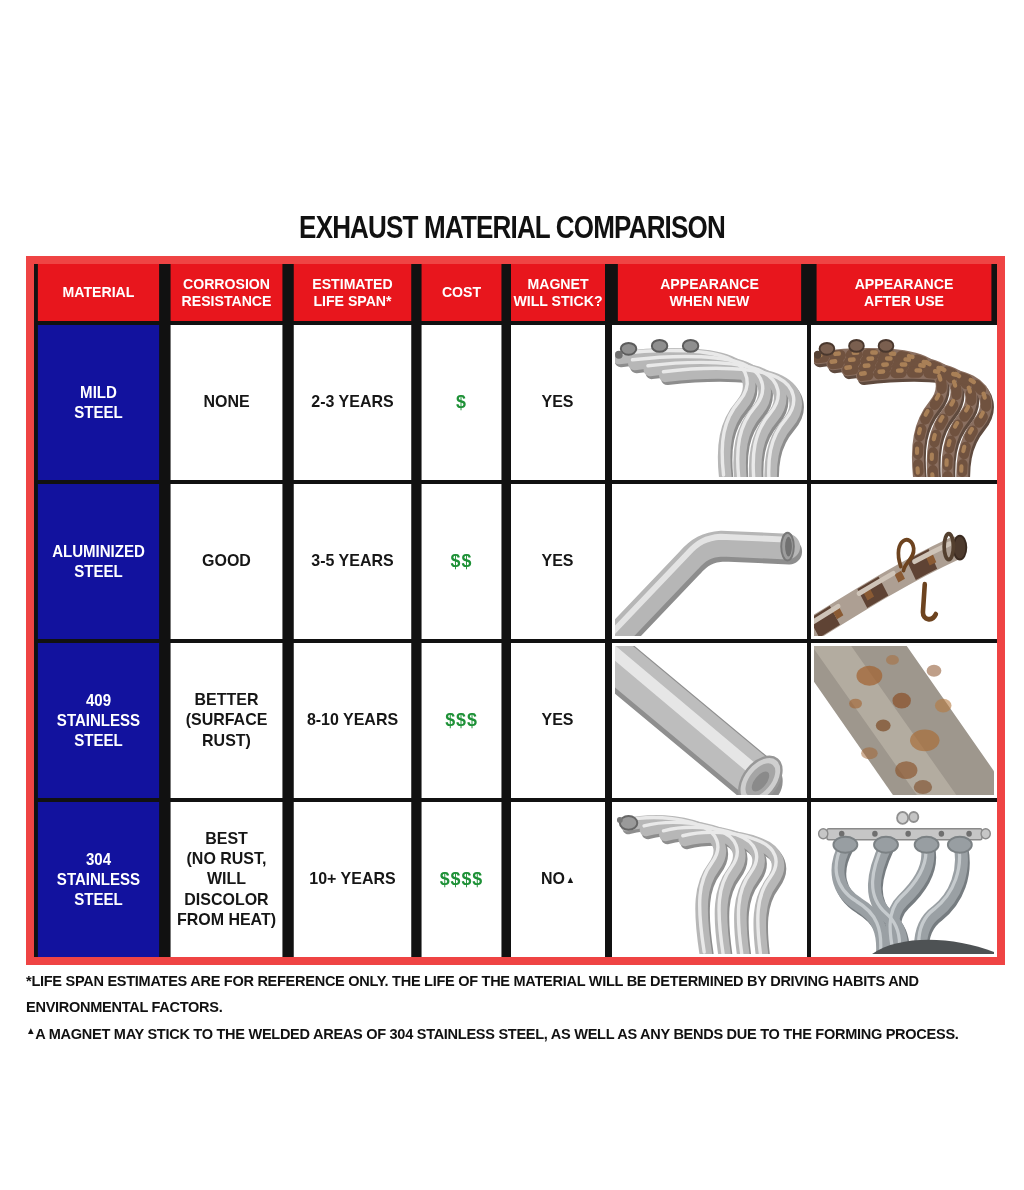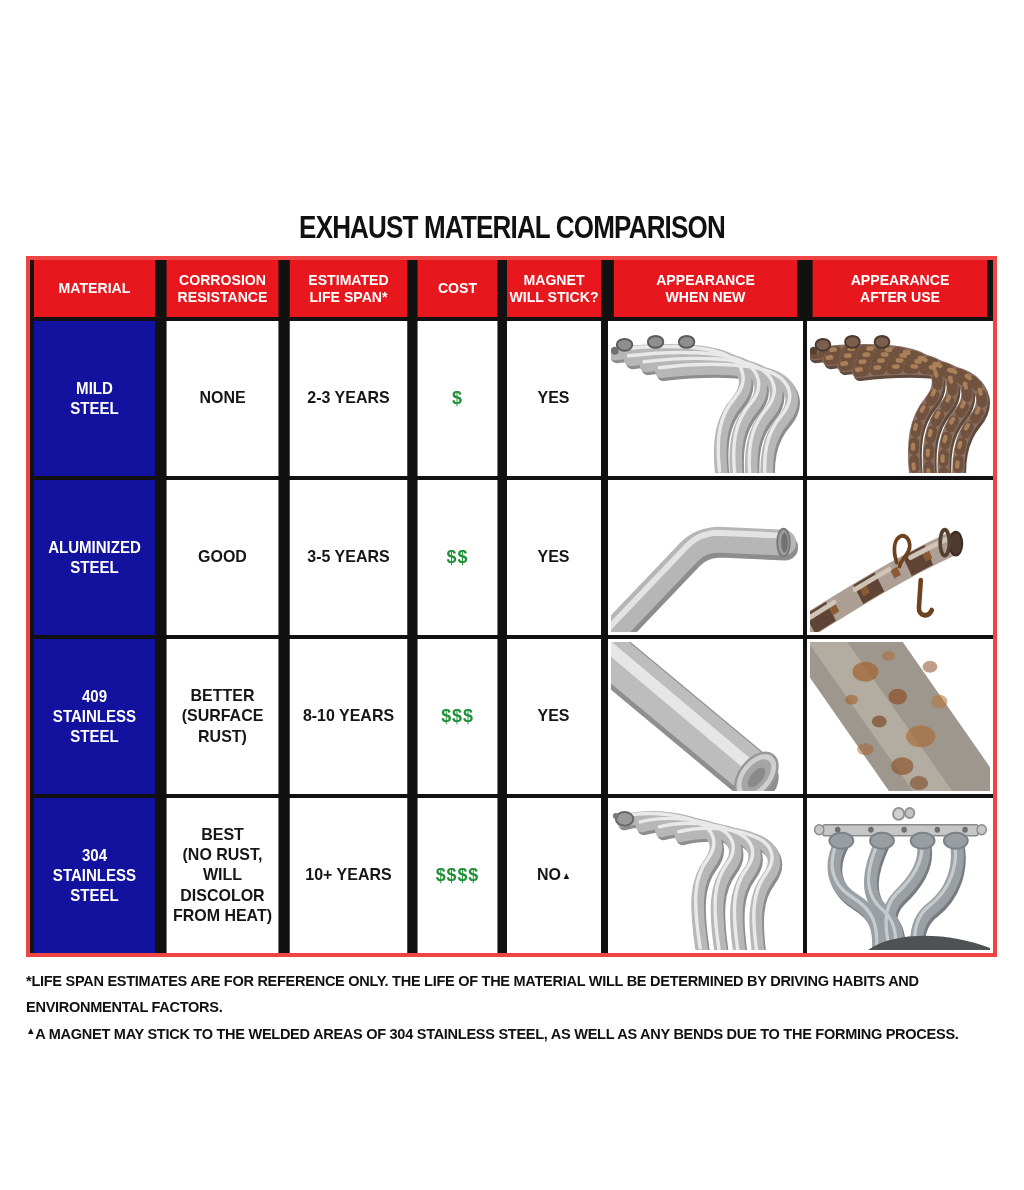--- a/index.html
+++ b/index.html
@@ -12,21 +12,21 @@
   .title{
     position:absolute;top:210px;left:0;width:1024px;text-align:center;
     font-size:31px;font-weight:bold;color:#111;letter-spacing:-1px;
     transform:scaleX(.84);
   }
   .tbl{
     position:absolute;left:26px;top:256px;
     display:grid;
     grid-template-columns:129px 119px 125px 85px 100px 195px 186px;
     grid-template-rows:57px 155px 155px 155px 155px;
-    gap:4px;background:#111;border:4px solid #ef4444;
+    gap:4px;background:#111;border:8px solid #ef4444;
   }
   .cell{display:flex;align-items:center;justify-content:center;text-align:center;white-space:pre-line;}
   .th{background:#e8161d;color:#fff;font-weight:bold;font-size:15px;line-height:1.12;transform:scaleX(.94);}
   .mat{background:#12129e;color:#fff;font-weight:bold;font-size:16px;line-height:1.25;transform:scaleX(.94);}
   .td{background:#fff;color:#161616;font-weight:bold;font-size:17px;line-height:1.2;transform:scaleX(.94);}
   .cost{color:#1e9137;font-size:19px;letter-spacing:1px;}
   .td sup{font-size:10px;vertical-align:7px;margin-left:1px;}
   .photo{background:#fff;padding:3px;display:block;}
   .photo svg{width:100%;height:100%;display:block;}
   .notes{position:absolute;left:26px;top:968px;width:975px;color:#111;

